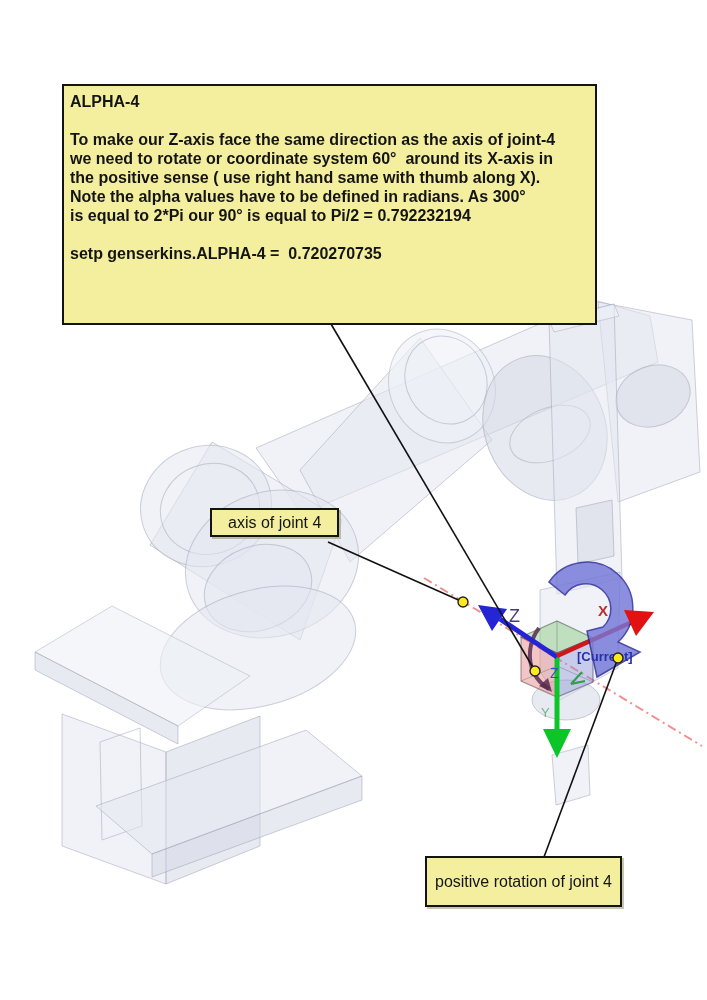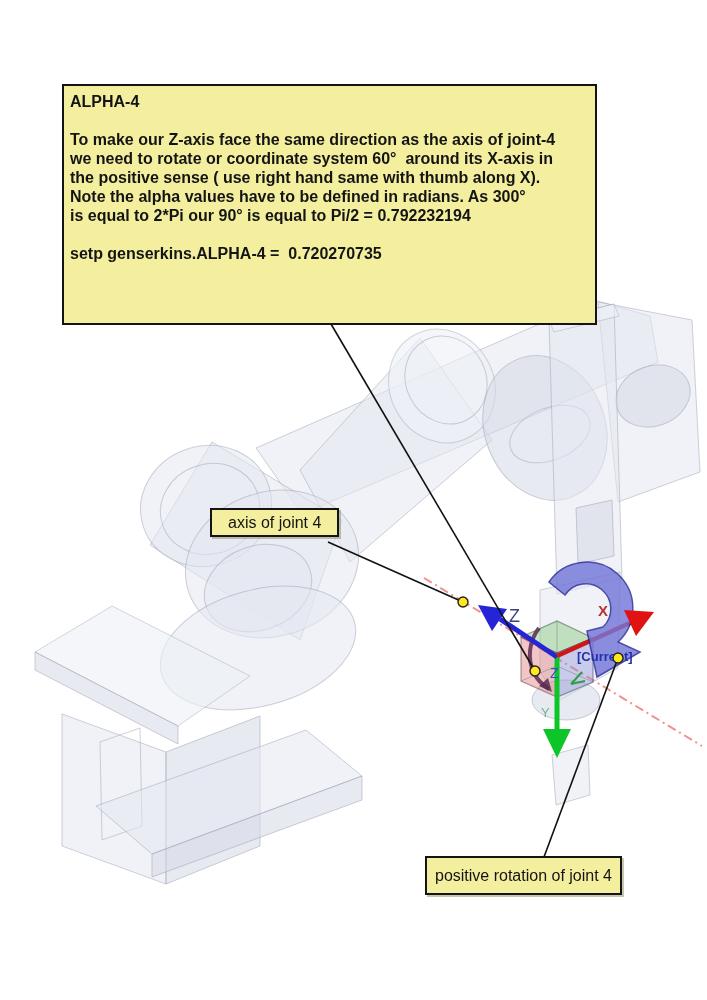--- a/index.html
+++ b/index.html
@@ -7,21 +7,21 @@
          font-family:"Liberation Sans",sans-serif;}
   #scene{position:absolute;left:0;top:0;}
   .callout{position:absolute;background:#f4ef9e;border:2px solid #141414;color:#141414;
            font-size:16px;line-height:19px;white-space:nowrap;
            box-shadow:2px 2px 0 rgba(130,128,80,0.45);}
   #note-box{position:absolute;left:62px;top:84px;width:519px;height:225px;
             background:#f4ef9e;border:2px solid #141414;color:#141414;
             padding:6px 6px;font-size:16px;line-height:19px;font-weight:bold;}
   .note-line{min-height:19px;white-space:pre;}
   #axis-callout{left:210px;top:508px;padding:3px 16px;}
-  #rotation-callout{left:425px;top:856px;padding:8px 8px;}
+  #rotation-callout{left:425px;top:856px;padding:14px 8px;}
   .g1{fill:rgba(228,231,240,0.55);stroke:rgba(158,163,182,0.5);stroke-width:1;}
   .g2{fill:rgba(213,216,229,0.55);stroke:rgba(155,160,180,0.5);stroke-width:1;}
   .g3{fill:rgba(238,240,246,0.62);stroke:rgba(162,167,186,0.45);stroke-width:1;}
   .rim{fill:none;stroke:rgba(165,170,190,0.55);stroke-width:1;}
   .leader{stroke:#111111;stroke-width:1.6;fill:none;}
 </style>
 </head>
 <body>
 
 <div id="stage">

